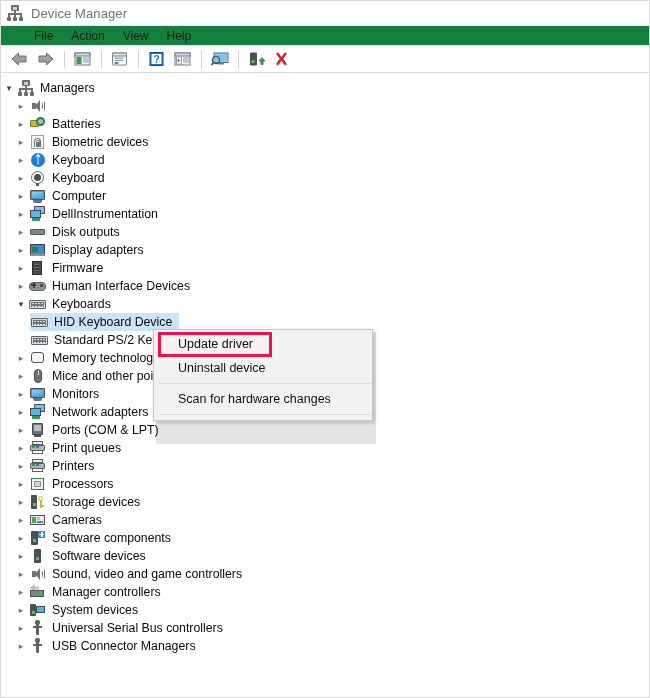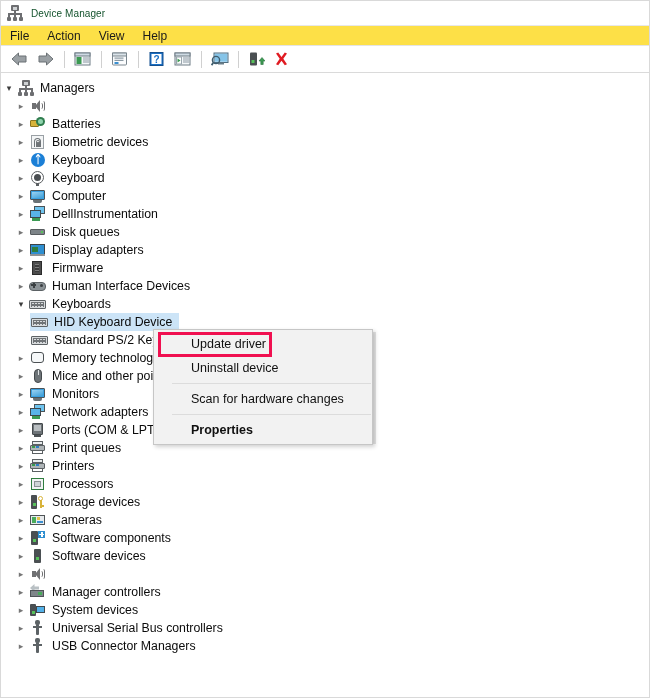--- a/index.html
+++ b/index.html
@@ -27,22 +27,22 @@
     background: #ffffff;
     user-select: none;
   }
   .titlebar .app-icon {
     width: 16px; height: 16px;
     margin-right: 8px;
     position: relative;
     flex: 0 0 auto;
   }
   .title-text {
-    font-size: 10px;
-    color: #14532d;
+    font-size: 13px;
+    color: #737373;
     letter-spacing: 0.1px;
   }
 
   
   .dm-ico { position: relative; width: 16px; height: 16px; display:inline-block; }
   .dm-ico .head {
     position: absolute; left: 4px; top: 0px;
     width: 8px; height: 6px;
     background: #6d6e71; border-radius: 1px;
   }
@@ -63,24 +63,24 @@
   .dm-ico .b1, .dm-ico .b2, .dm-ico .b3 {
     position:absolute; top:12px; width:4px; height:4px; background:#6d6e71; border-radius:1px;
   }
   .dm-ico .b1 { left:0px; } .dm-ico .b2 { left:6px; } .dm-ico .b3 { left:12px; }
 
   
   .menubar {
     height: 21px;
     display: flex;
     align-items: center;
-    padding-left: 0;
+    padding-left: 24px;
     border-top: 1px solid #e8e8e8;
     border-bottom: 1px solid #e4e4e4;
-    background: #fde047;
+    background: #15803d;
     user-select: none;
   }
   .menubar .mi {
     font-size: 12px;
     color: #1a1a1a;
     padding: 2px 9px;
     cursor: default;
   }
 
   
@@ -311,21 +311,21 @@
     width: 220px; height: 112px;
     background: rgba(0,0,0,0.10);
     filter: blur(0.5px);
   }
   .ctxmenu {
     position: absolute;
     left: 152px; top: 328px;
     width: 220px;
     background: #f2f2f2;
     border: 1px solid #c6c6c6;
-    padding: 2px 0 2px 17px;
+    padding: 2px 0 2px 4px;
     box-shadow: 2px 2px 4px rgba(0,0,0,0.18);
     user-select: none;
   }
   .ctxitem {
     height: 24px;
     display: flex;
     align-items: center;
     padding-left: 20px;
     font-size: 12.5px;
     color: #101010;
@@ -568,21 +568,21 @@
       </span>
       <span class="label">DellInstrumentation</span>
     </div>
 
     <div class="row depth1">
       <span class="chev">▸</span>
       <span class="ico ic-disk">
         <span class="body"></span>
           <span class="led"></span>
       </span>
-      <span class="label">Disk queues</span>
+      <span class="label">Disk outputs</span>
     </div>
 
     <div class="row depth1">
       <span class="chev">▸</span>
       <span class="ico ic-gfx">
         <span class="card"></span>
           <span class="chip"></span>
           <span class="pins"></span>
       </span>
       <span class="label">Display adapters</span>
@@ -757,20 +757,21 @@
     <div class="row depth1">
       <span class="chev">▸</span>
       <span class="ico">
         <span class="ic-speaker">
             <span class="body"></span>
             <span class="cone"></span>
             <span class="w1"></span>
             <span class="w2"></span>
           </span>
       </span>
+      <span class="label">Sound, video and game controllers</span>
     </div>
 
     <div class="row depth1">
       <span class="chev">▸</span>
       <span class="ico ic-stor">
         <span class="arrow"></span>
           <span class="card"></span>
           <span class="g"></span>
       </span>
       <span class="label">Manager controllers</span>
@@ -807,18 +808,17 @@
 
   </div>
 
   <div class="ctxshadow"></div>
   <div class="ctxmenu">
     <div class="ctxitem">Update driver</div>
     <div class="ctxitem">Uninstall device</div>
     <div class="ctxsep"></div>
     <div class="ctxitem">Scan for hardware changes</div>
     <div class="ctxsep"></div>
-    <div class="ctxitem bold">Properties</div>
   </div>
 
   <div class="redbox"></div>
 
 </div>
 
 </body></html>

